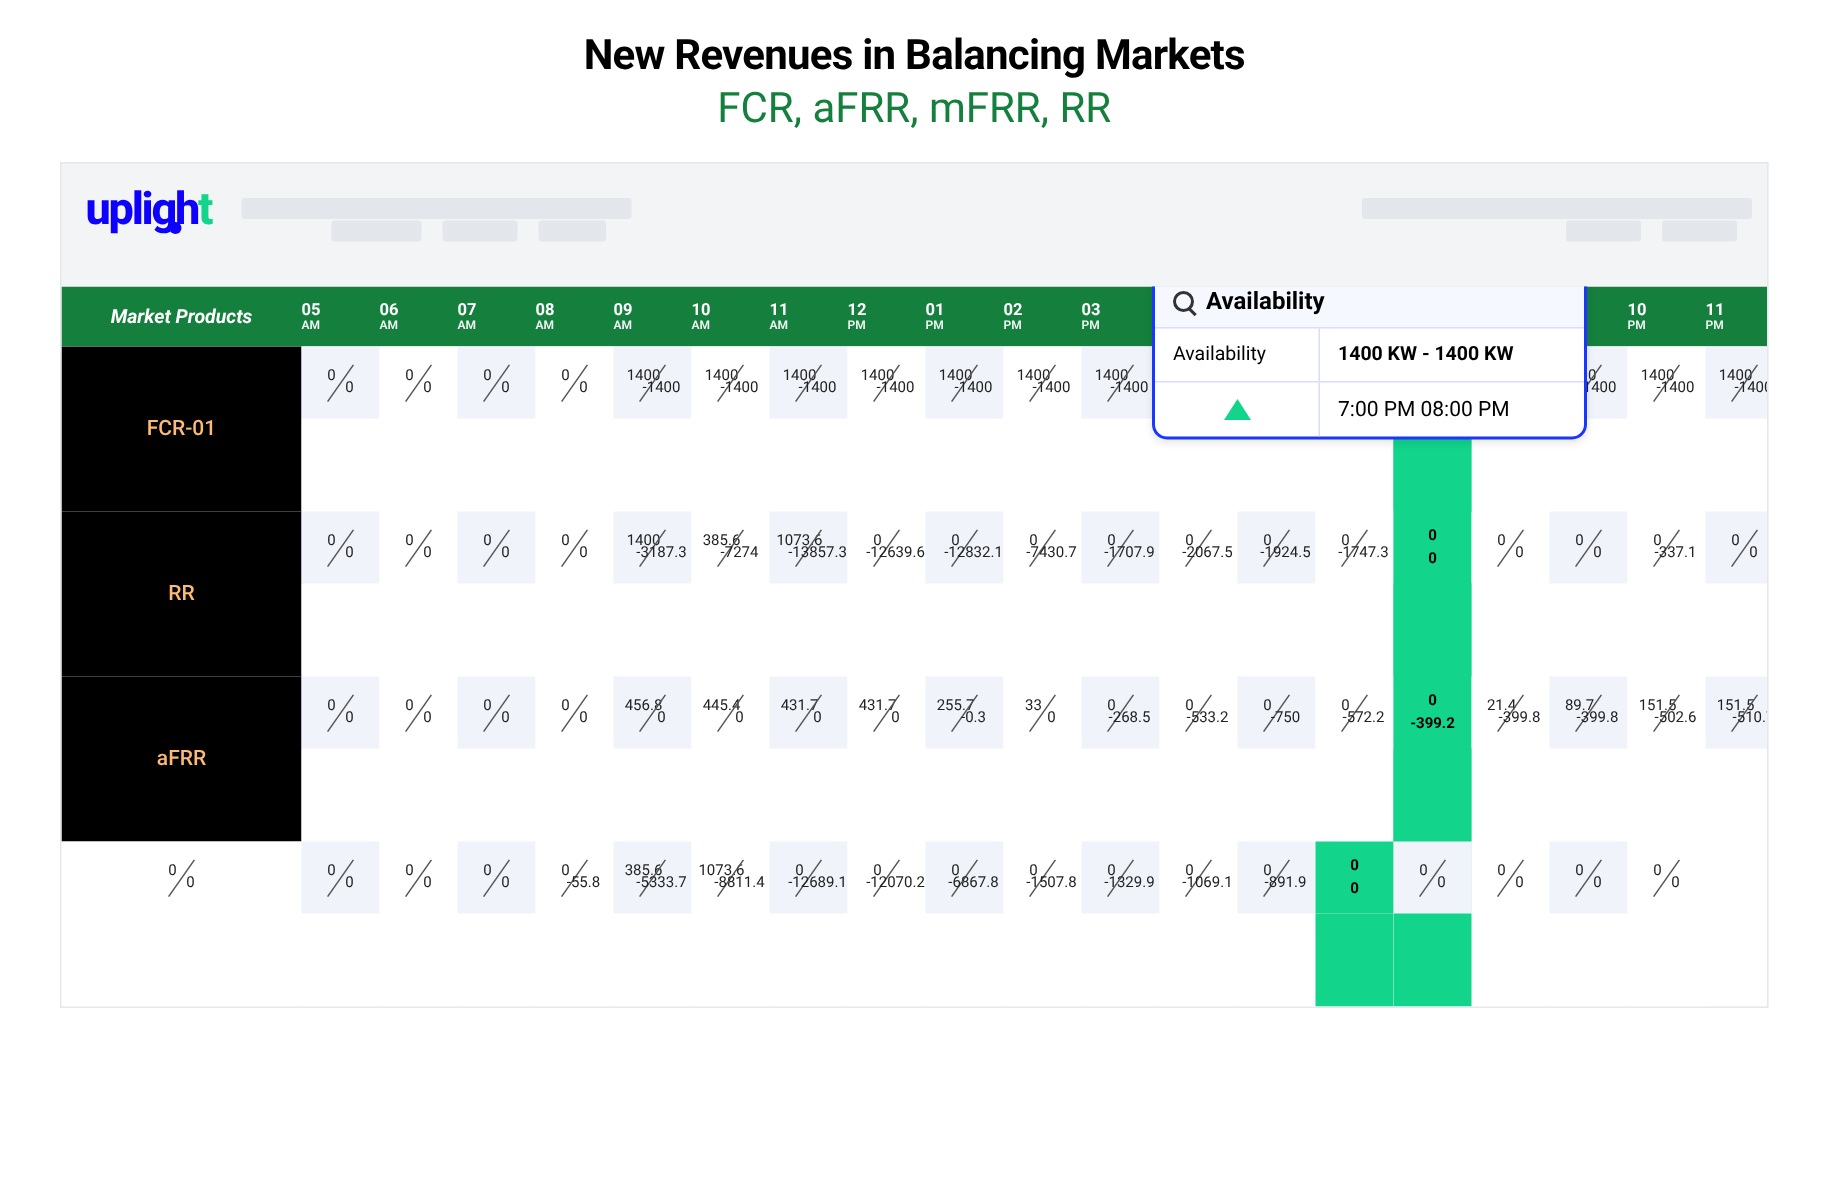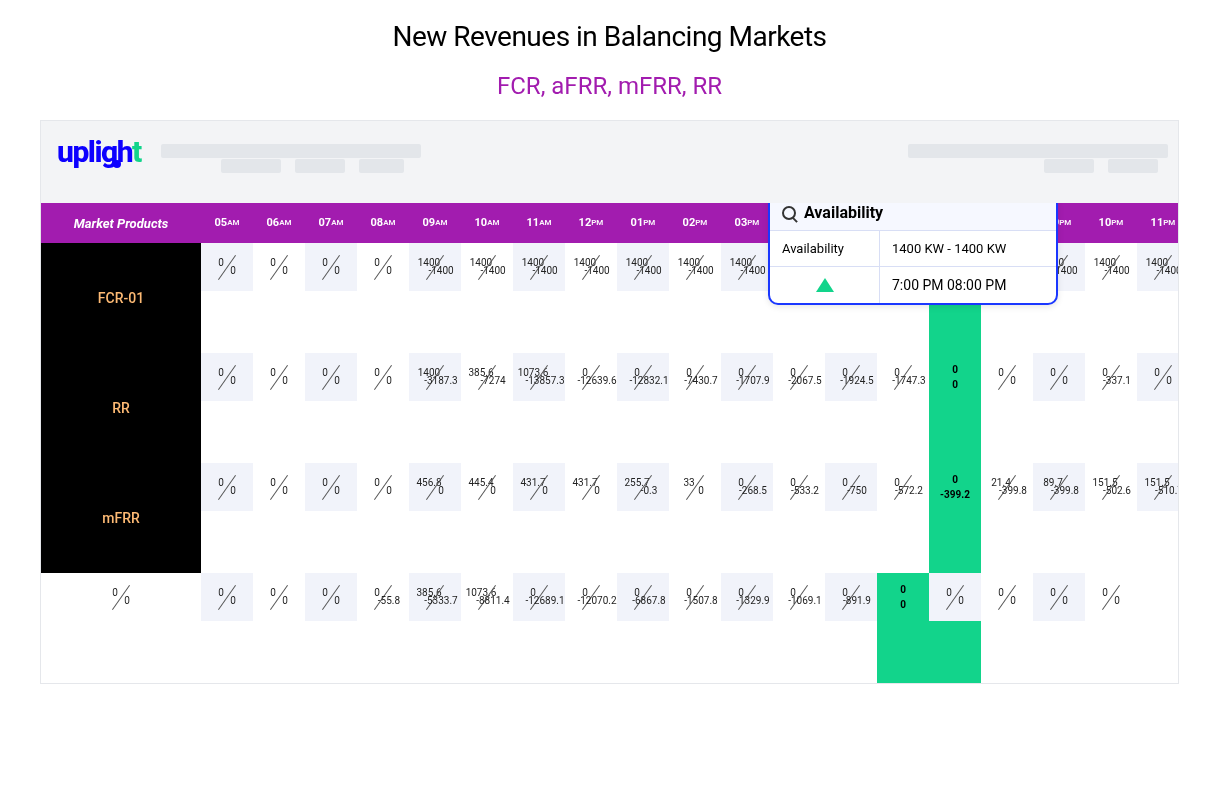--- a/index.html
+++ b/index.html
@@ -6,22 +6,22 @@
   body {
     font-family: -apple-system, BlinkMacSystemFont, "Segoe UI", Roboto, Helvetica, Arial, sans-serif;
     background: #ffffff;
     width: 1219px;
   }
   .page {
     width: 1219px;
     padding: 20px 0 0 0;
   }
   .title-area { text-align: center; margin-bottom: 20px; }
-  .page-title { font-size: 28px; font-weight: 400; color: #000; letter-spacing: -0.5px; }
-  .page-subtitle { font-size: 24px; font-weight: 400; color: #a21caf; margin-top: 19px; }
+  .page-title { font-size: 28px; font-weight: 700; color: #000; letter-spacing: -0.5px; }
+  .page-subtitle { font-size: 28px; font-weight: 400; color: #15803d; margin-top: 2px; }
 
   .app-frame {
     margin: 0 40px;
     border: 1px solid #e5e7eb;
     background: #f3f4f6;
     position: relative;
   }
 
   .topbar {
     display: flex;
@@ -45,36 +45,35 @@
   .skel.w1 { width: 260px; }
   .skel.w2 { width: 60px; }
   .skel.w3 { width: 50px; }
   .skel.w4 { width: 45px; }
 
   .grid-wrap { position: relative; overflow: hidden; }
 
   .header-row {
     display: grid;
     grid-template-columns: 160px repeat(19, 52px);
-    background: #a21caf;
+    background: #15803d;
     color: #fff;
     height: 40px;
   }
   .header-row .mp-header {
     font-size: 13px;
     font-weight: 700;
     display: flex;
     align-items: center;
     justify-content: center;
     font-style: italic;
   }
   .header-row .hour {
     display: flex;
-    flex-direction: row;
-    align-items: center;
+    flex-direction: column;
     justify-content: center;
     font-size: 11px;
     font-weight: 700;
     line-height: 1.1;
   }
   .header-row .hour .ampm { font-size: 8px; font-weight: 600; opacity: 0.95; }
 
   .data-rows { background: #fff; }
 
   .product-row {
@@ -167,21 +166,21 @@
   .popover .p-mid {
     display: grid;
     grid-template-columns: 110px 1fr;
     border-top: 1px solid #d8def5;
   }
   .popover .p-mid > div {
     padding: 10px 12px;
     font-size: 13px;
     border-right: 1px solid #d8def5;
   }
-  .popover .p-mid > div:last-child { border-right: none; font-weight: 400; }
+  .popover .p-mid > div:last-child { border-right: none; font-weight: 700; }
   .popover .p-bot {
     display: grid;
     grid-template-columns: 110px 1fr;
     border-top: 1px solid #d8def5;
   }
   .popover .p-bot .tri-cell {
     display: flex; align-items: center; justify-content: center;
     padding: 10px 0;
     border-right: 1px solid #d8def5;
   }
@@ -624,21 +623,21 @@
             <div class="cell-col">
               <div class="cell-vals">
                 <div class="top">0</div>
                 <div class="slash"></div>
                 <div class="bot">0</div>
               </div>
               <div class="cell-rest"></div>
             </div>
           </div>
           <div class="product-row">
-            <div class="product-label">mFRR</div>
+            <div class="product-label">aFRR</div>
             <div class="cell-col">
               <div class="cell-vals">
                 <div class="top">0</div>
                 <div class="slash"></div>
                 <div class="bot">0</div>
               </div>
               <div class="cell-rest"></div>
             </div>
             <div class="cell-col">
               <div class="cell-vals">

